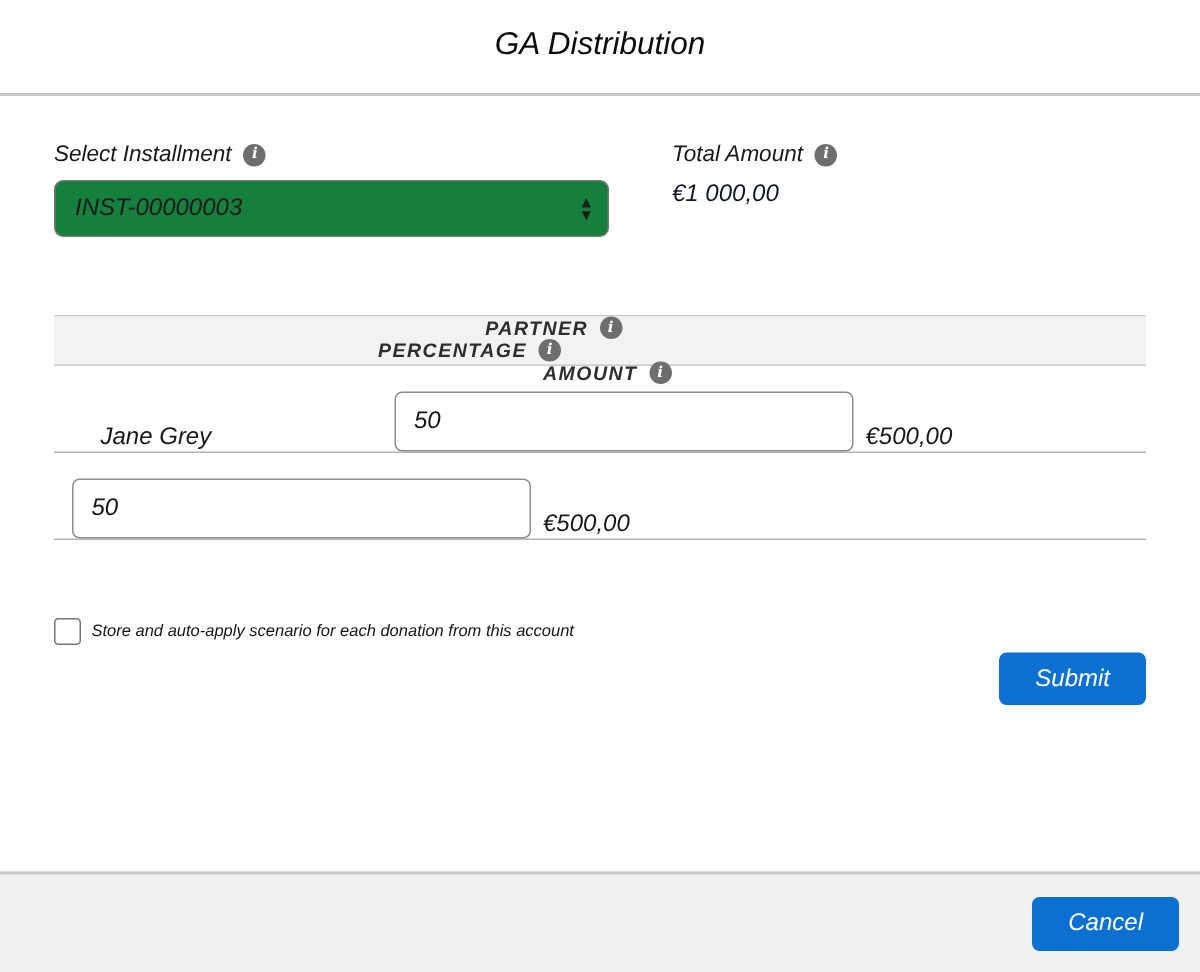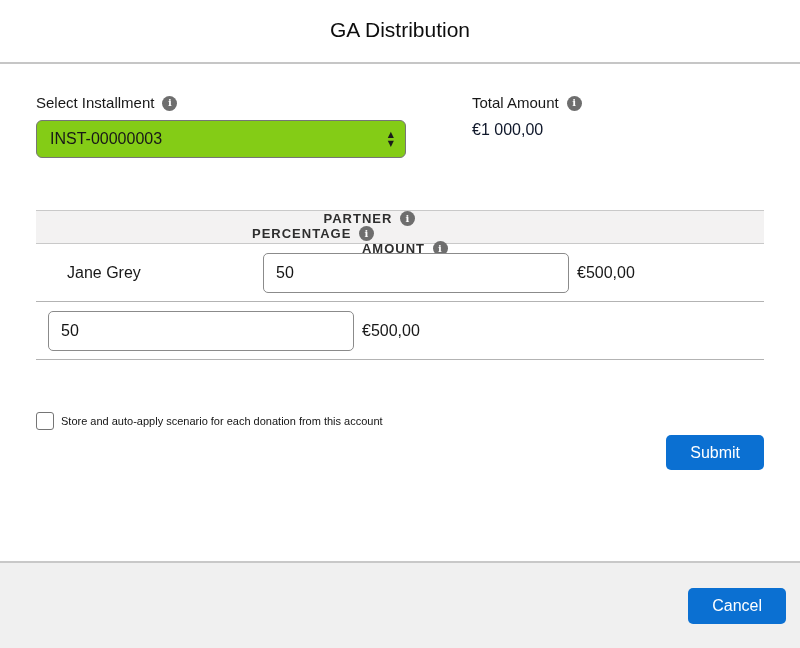--- a/index.html
+++ b/index.html
@@ -1,21 +1,21 @@
 <!DOCTYPE html>
 <html style="--primary-button: #0b70d2; --header-divider: #c6c6c6; --table-header-bg: #f3f2f2; --footer-bg: #f0f0f0;"><head>
 <meta charset="utf-8">
 <style>
   :root{
     --primary-button:#0b70d2;
     --header-divider:#c6c6c6;
     --table-header-bg:#f3f2f2;
     --footer-bg:#f0f0f0;
   }
-  *{margin:0;padding:0;box-sizing:border-box;}
+  *{margin:0;padding:0;box-sizing:border-box;font-style:italic;}
   html,body{width:800px;height:648px;}
   body{
     position:relative;
     background:#ffffff;
     font-family:"Liberation Sans","DejaVu Sans",sans-serif;
     color:#181818;
     overflow:hidden;
   }
   
   .modal-header{
@@ -51,31 +51,30 @@
     font-size:10px;
     font-weight:bold;
     line-height:1;
     cursor:pointer;
     flex:0 0 auto;
   }
   .form-row{
     display:flex;
     margin-top:30px;
     align-items:flex-start;
-    gap:24px;
   }
   .field-installment{width:370px;}
   .select{
     position:relative;
     margin-top:8px;
     height:38px;
     width:370px;
     border:1px solid #767676;
     border-radius:6px;
-    background:#84cc16;
+    background:#15803d;
     display:flex;
     align-items:center;
     padding:0 28px 0 13px;
     font-size:16px;
     cursor:pointer;
   }
   .select-stepper{
     position:absolute;
     right:11px;
     top:50%;
@@ -117,21 +116,21 @@
     font-size:13px;
     font-weight:bold;
     letter-spacing:1px;
     color:#2e2e2e;
   }
   .col-partner{width:215px;padding-left:31px;}
   .col-percentage{width:316px;padding-left:10px;}
   .col-amount{flex:1;padding-left:10px;}
   .trow{
     display:flex;
-    align-items:center;
+    align-items:flex-end;
     height:58px;
     border-bottom:1px solid #b3b3b3;
     font-size:16px;
   }
   .trow .col-percentage{padding-left:12px;}
   .pct-input{
     width:306px;
     height:40px;
     border:1px solid #8b8b8b;
     border-radius:5px;
@@ -178,21 +177,21 @@
     font-family:"Liberation Sans","DejaVu Sans",sans-serif;
     height:35px;
     padding:0 24px;
     cursor:pointer;
     margin-left:40px;
   }
   
   .modal-footer{
     position:absolute;
     left:0;right:0;bottom:0;
-    height:87px;
+    height:67px;
     background:var(--footer-bg);
     border-top:2px solid #c8c8c8;
     display:flex;
     align-items:center;
     justify-content:flex-end;
     padding-right:14px;
   }
   .modal-footer .btn{height:36px;}
 </style>
 </head>

